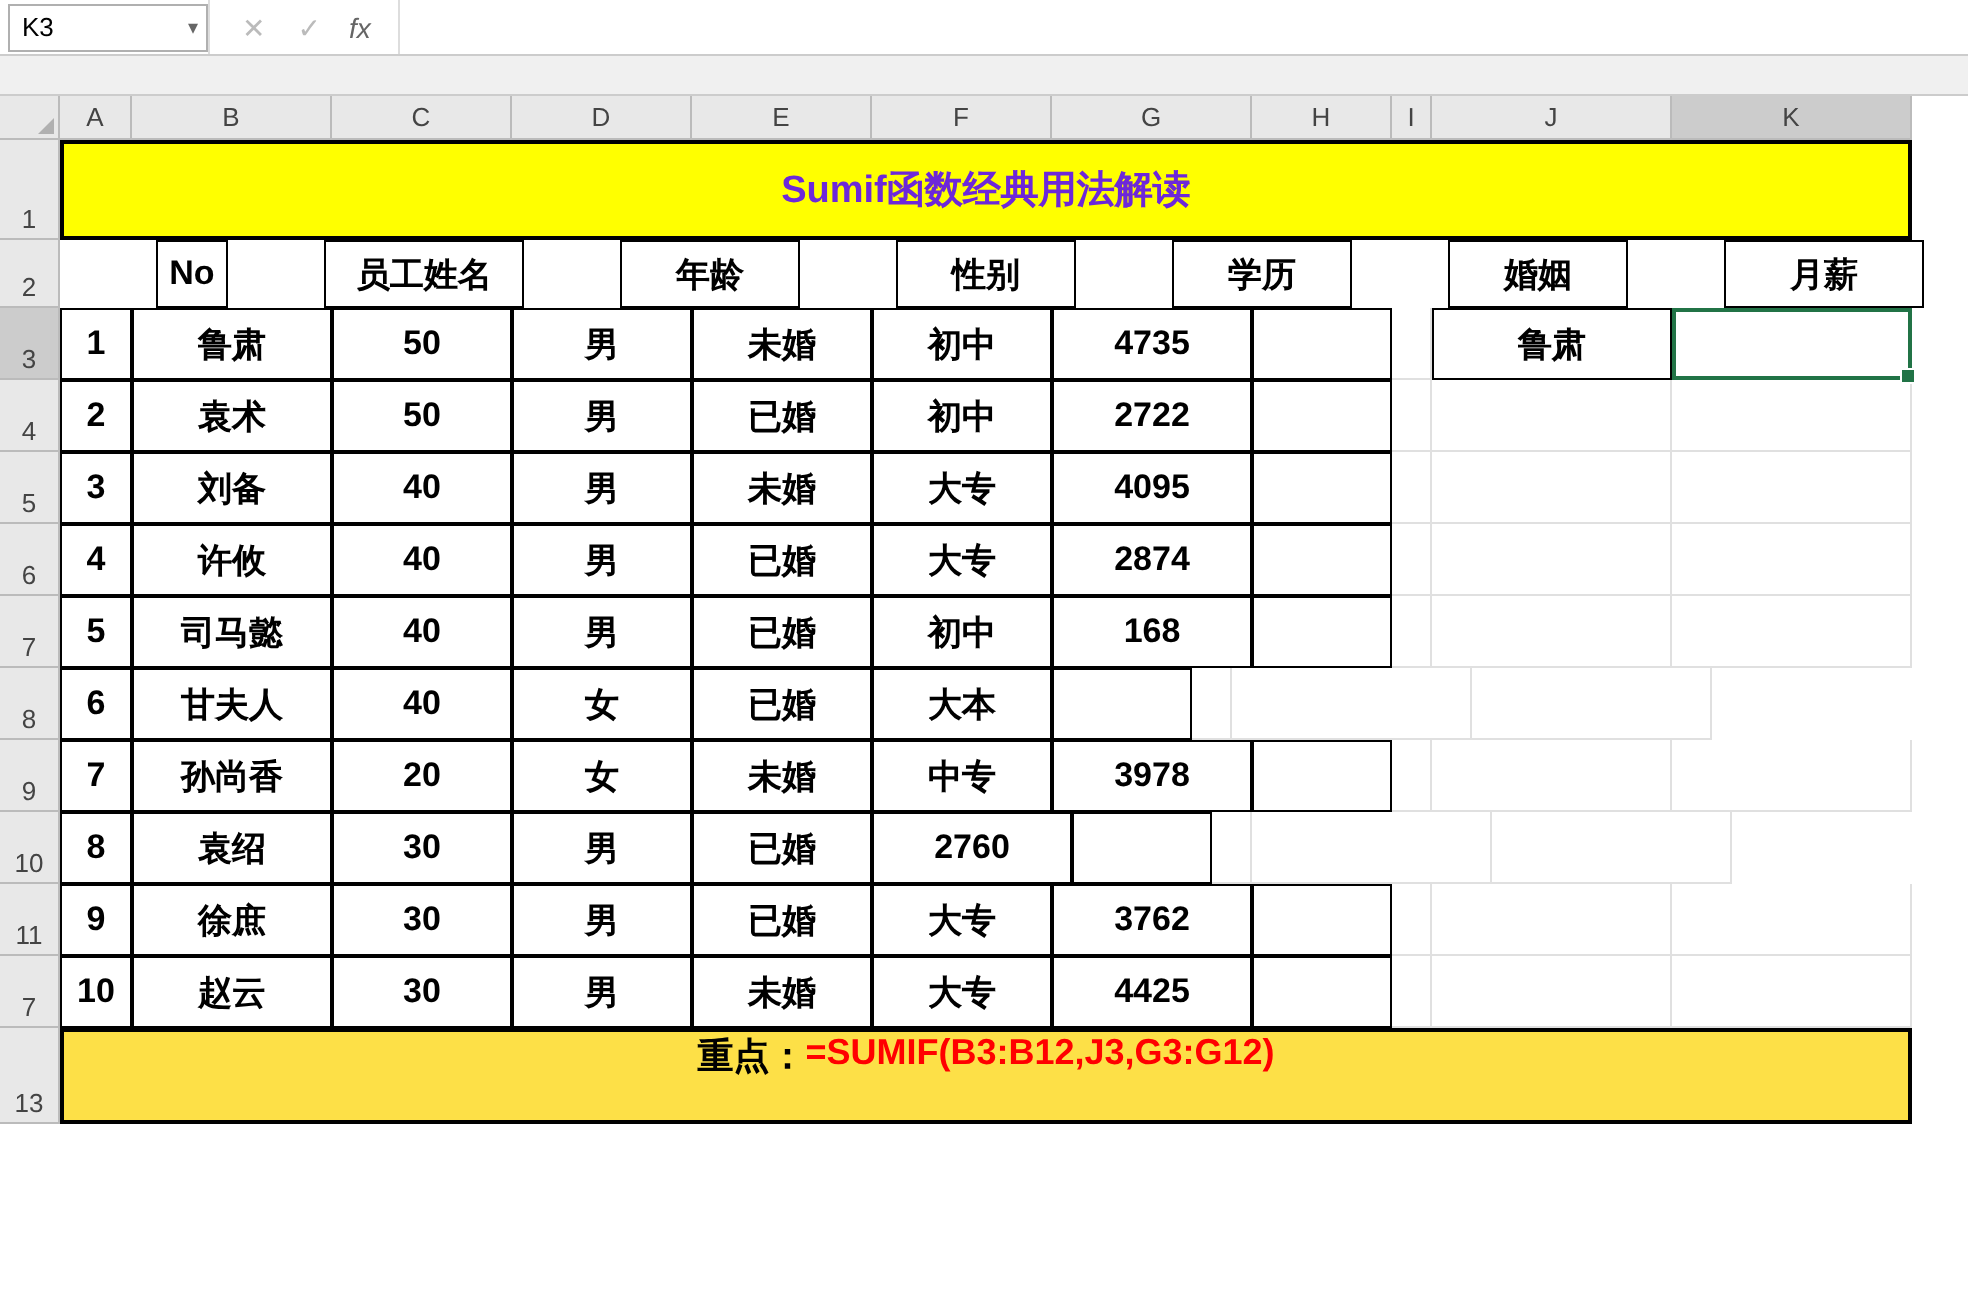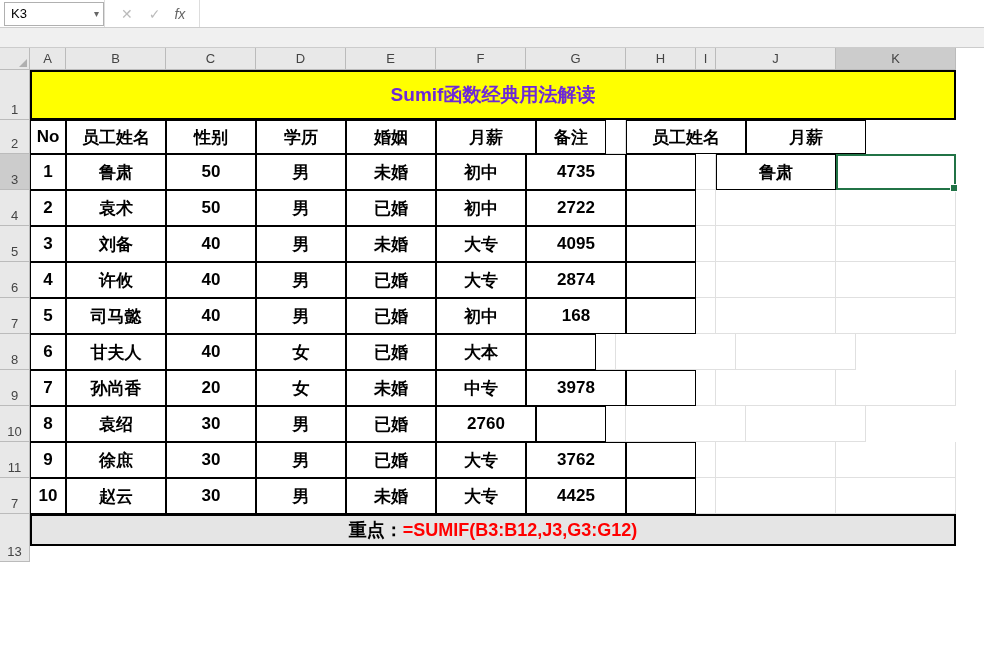--- a/index.html
+++ b/index.html
@@ -174,20 +174,21 @@
     }
     .header-cell {
       border: 1px solid #000;
       background: #fff;
       display: flex;
       align-items: center;
       justify-content: center;
       font-weight: bold;
       font-size: 17px;
       height: 34px;
+      margin-left: 48px;
     }
     
     
     .data-cell {
       border: 1px solid #000;
       background: #fff;
       display: flex;
       align-items: center;
       justify-content: center;
       font-weight: bold;
@@ -201,28 +202,27 @@
       background: #fff;
       display: flex;
       align-items: center;
       justify-content: center;
       font-weight: bold;
       font-size: 17px;
     }
     
     
     .footer-merged {
-      background: #e5e5e5;
+      background: #fde047;
       border: 2px solid #000;
       display: flex;
-      align-items: center;
       justify-content: center;
       font-weight: bold;
       font-size: 18px;
-      height: 32px;
+      height: 48px;
     }
     .footer-merged .black-text { color: #000; }
     .footer-merged .red-text { color: #ff0000; }
     
     
     .selected-cell {
       position: absolute;
       border: 2px solid #217346;
       pointer-events: none;
     }
@@ -320,20 +320,21 @@
 
         <div class="row">
           <div class="title-merged" style="width:926px;">
             <span class="red-text">Sumif函数经典用法解读</span>
           </div>
         </div>
 
         <div class="row header-row">
           <div class="header-cell cw-A">No</div>
           <div class="header-cell cw-B">员工姓名</div>
+          <div class="header-cell cw-C">年龄</div>
           <div class="header-cell cw-D">性别</div>
           <div class="header-cell cw-F">学历</div>
           <div class="header-cell cw-E">婚姻</div>
           <div class="header-cell cw-G">月薪</div>
           <div class="header-cell cw-H">备注</div>
           <div class="gap-cell cw-I" style="height:34px;"></div>
           <div class="lookup-cell cw-J" style="height:34px;">员工姓名</div>
           <div class="lookup-cell cw-K" style="height:34px;">月薪</div>
         </div>
 

